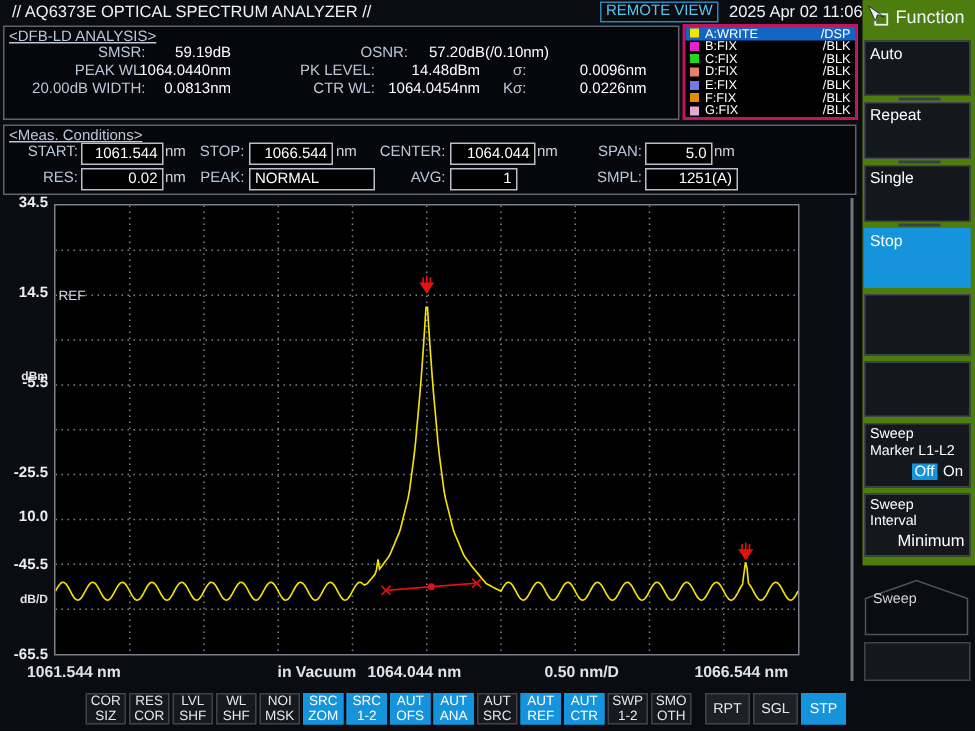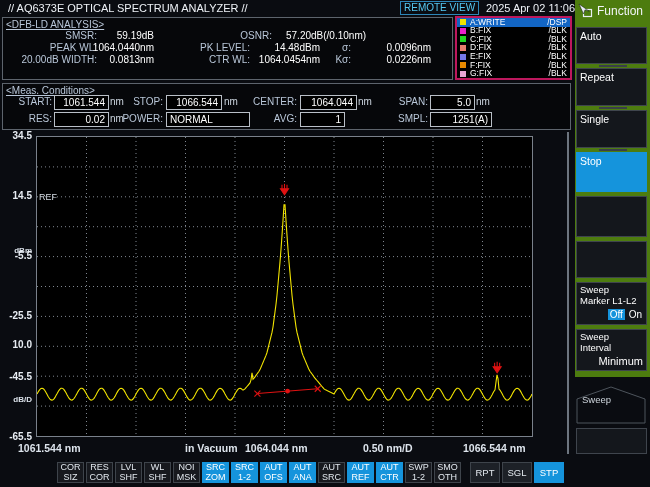--- a/index.html
+++ b/index.html
@@ -165,21 +165,21 @@
     <span class="munit" style="top:11px;left:221px">nm</span>
     <span class="ml" style="top:11px;right:273px">CENTER:</span>
     <div class="mbox" style="top:11px;left:297px;width:49px">1064.044</div>
     <span class="munit" style="top:11px;left:355px">nm</span>
     <span class="ml" style="top:11px;right:142px">SPAN:</span>
     <div class="mbox" style="top:11px;left:427px;width:37px">5.0</div>
     <span class="munit" style="top:11px;left:473px">nm</span>
     <span class="ml" style="top:28px;right:518px">RES:</span>
     <div class="mbox" style="top:28px;left:51px;width:47px">0.02</div>
     <span class="munit" style="top:28px;left:107px">nm</span>
-    <span class="ml" style="top:28px;right:407px">POWER:</span>
+    <span class="ml" style="top:28px;right:407px">PEAK:</span>
     <div class="mbox lft" style="top:28px;left:163px;width:76px">NORMAL</div>
     <span class="ml" style="top:28px;right:273px">AVG:</span>
     <div class="mbox" style="top:28px;left:297px;width:37px">1</div>
     <span class="ml" style="top:28px;right:142px">SMPL:</span>
     <div class="mbox" style="top:28px;left:427px;width:54px">1251(A)</div>
   </div>
 
   <span class="yl" style="top:130px">34.5</span>
   <span class="yl" style="top:190px">14.5</span>
   <span class="yl yu" style="top:201px">dBm</span>

